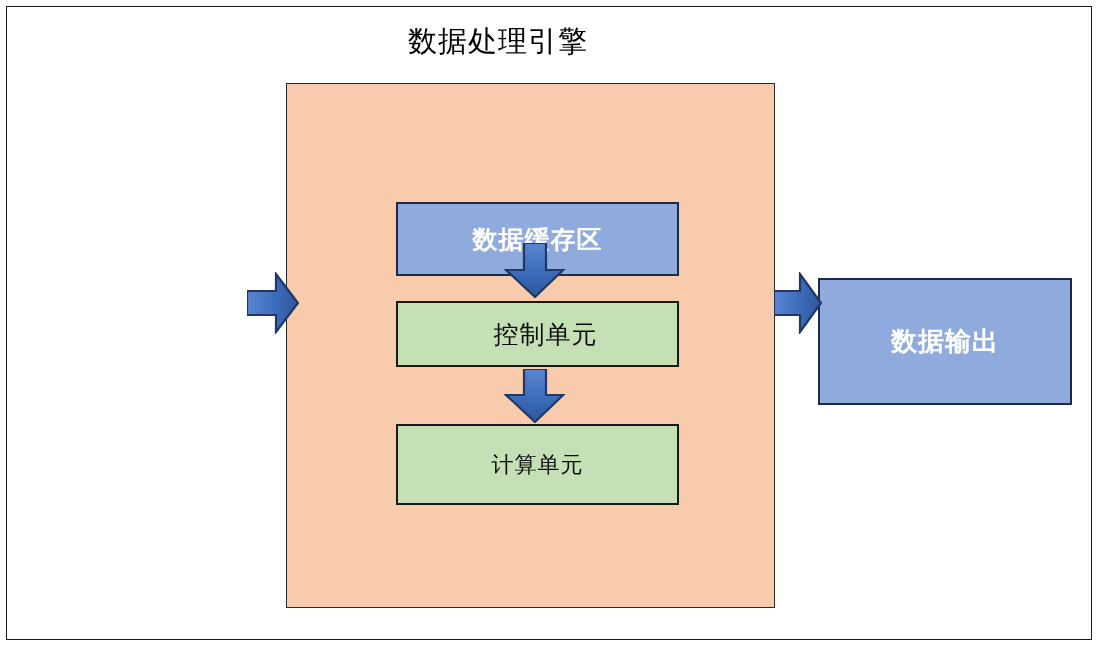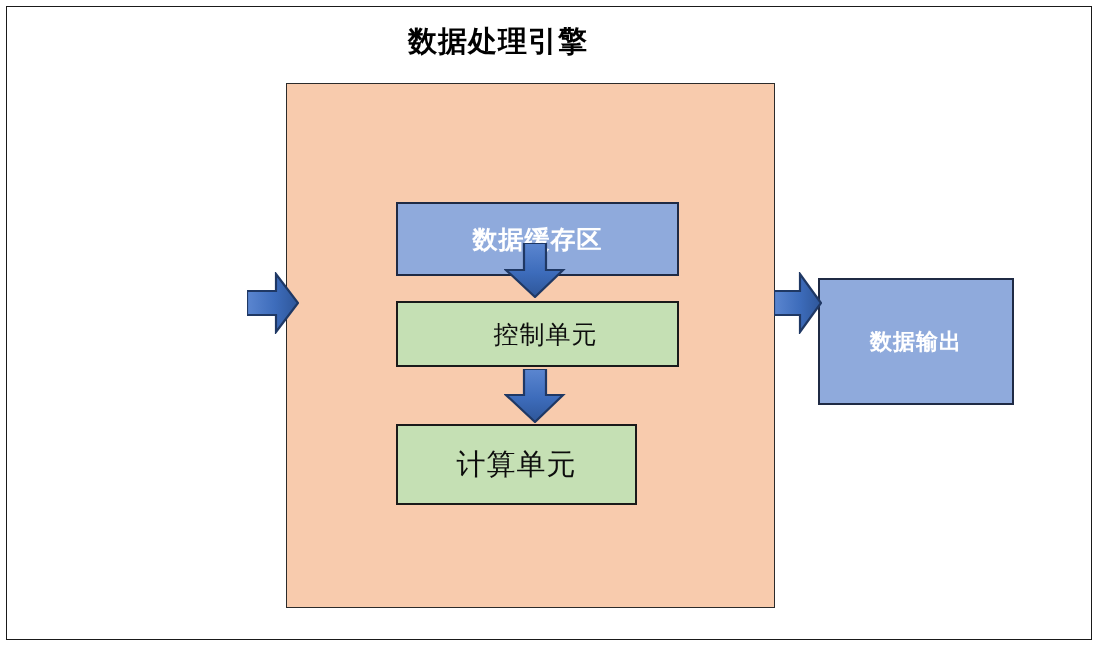--- a/index.html
+++ b/index.html
@@ -33,21 +33,21 @@
   }
 
   
   #diagram-title {
     position: absolute;
     left: 0;
     top: 22px;
     width: 996px;
     text-align: center;
     font-size: 29px;
-    font-weight: 700;
+    font-weight: 400;
     color: #000000;
     letter-spacing: 1px;
     white-space: nowrap;
   }
 
   
   #engine-container {
     position: absolute;
     left: 286px;
     top: 83px;
@@ -86,45 +86,45 @@
   #box-data-input {
     left: 31px;
     top: 242px;
     width: 219px;
     height: 127px;
     font-size: 26px;
   }
   #box-data-output {
     left: 818px;
     top: 242px;
-    width: 196px;
+    width: 254px;
     height: 127px;
-    font-size: 22px;
+    font-size: 26px;
   }
   #box-data-cache {
     left: 396px;
     top: 166px;
     width: 283px;
     height: 74px;
     font-size: 25px;
   }
   #box-control-unit {
     left: 396px;
     top: 301px;
     width: 283px;
     height: 66px;
     font-size: 25px;
     padding-left: 16px;
   }
   #box-compute-unit {
     left: 396px;
     top: 424px;
-    width: 241px;
+    width: 283px;
     height: 81px;
-    font-size: 29px;
+    font-size: 22px;
     align-items: center;
   }
 
   
   .arrow {
     position: absolute;
   }
   #arrow-input-to-engine {
     left: 247px;
     top: 272px;

